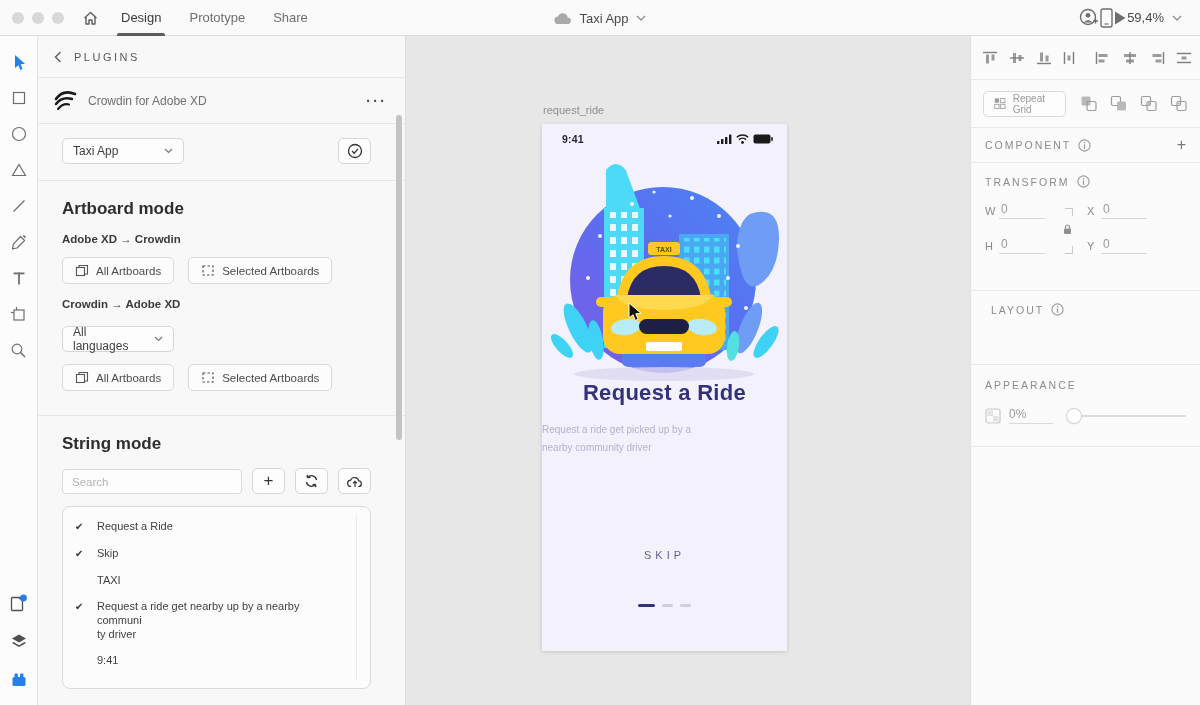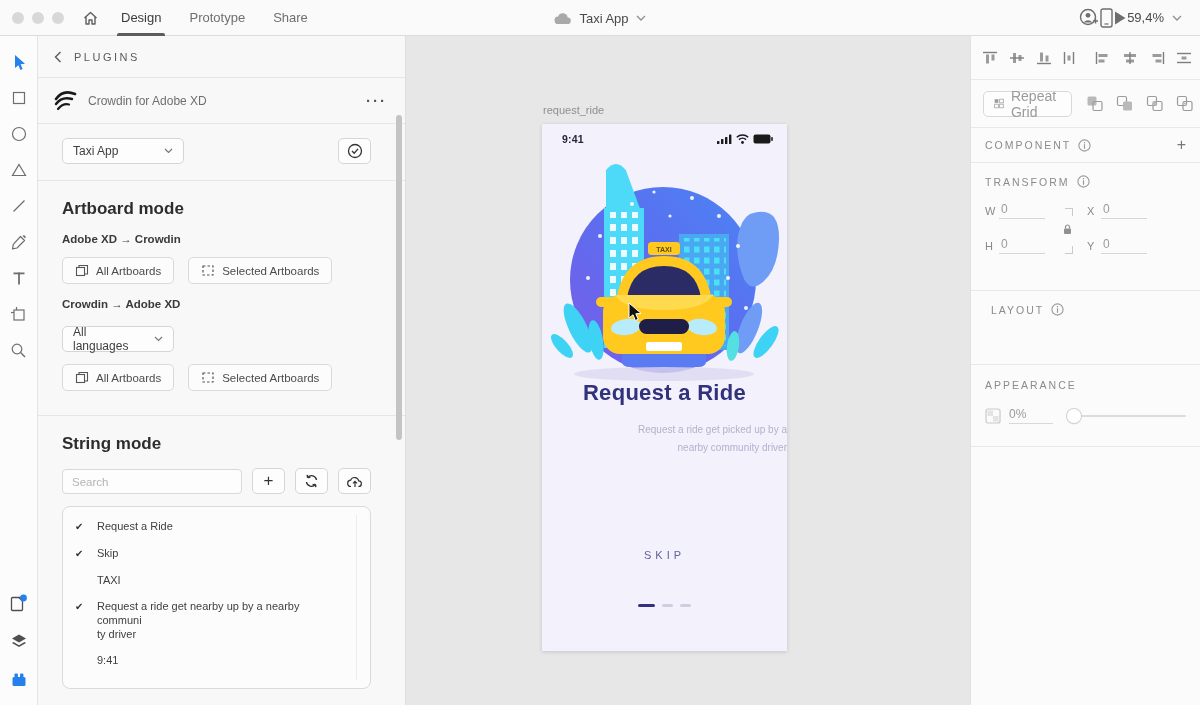--- a/index.html
+++ b/index.html
@@ -56,35 +56,35 @@
 
   
   .canvas{position:absolute;top:36px;left:407px;width:563px;height:669px;background:#e7e7e8}
   .artboard-label{position:absolute;top:68px;left:136px;font-size:11px;color:#8f8f8f}
   .artboard{position:absolute;top:88px;left:135px;width:245px;height:527px;background:#f3f1fb;box-shadow:0 1px 4px rgba(0,0,0,.15)}
   .status-bar{position:absolute;top:7px;left:0;right:0;height:16px;display:flex;align-items:center;padding:0 14px 0 20px}
   .status-time{font-size:10.5px;font-weight:bold;color:#26263a;letter-spacing:.2px}
   .status-icons{margin-left:auto;display:flex;align-items:center;gap:4px}
   .illus{position:absolute;top:32px;left:0}
   .ab-title{position:absolute;top:256px;left:0;right:0;text-align:center;font-size:22px;font-weight:bold;color:#32327c;letter-spacing:.3px}
-  .ab-sub{position:absolute;top:297px;left:0;right:0;text-align:right;font-size:10px;color:#b3b1cd;line-height:18px}
+  .ab-sub{position:absolute;top:297px;left:0;right:0;text-align:left;font-size:10px;color:#b3b1cd;line-height:18px}
   .ab-skip{position:absolute;top:425px;left:0;right:0;text-align:center;font-size:11px;letter-spacing:4px;color:#62639b}
   .ab-dots{position:absolute;top:480px;left:0;right:0;display:flex;justify-content:center;align-items:center;gap:7px}
   .ab-dots .d1{width:17px;height:3px;border-radius:2px;background:#32327c}
   .ab-dots .d2{width:11px;height:3px;border-radius:2px;background:#cfcde0}
   .cursor{position:absolute;top:178px;left:86px;z-index:5}
 
   
   .right-panel{position:absolute;top:36px;left:970px;width:230px;height:669px;background:#fbfbfb;border-left:1px solid #e2e2e2;z-index:10}
   .rp-row{border-bottom:1px solid #e8e8e8}
   .rp-align{height:44px;display:flex;align-items:center;padding:0 10px;position:relative}
   .rp-align .grp{display:flex;gap:9px;align-items:center}
   .rp-align .vdiv{width:1px;height:22px;background:#e3e3e3;margin:0 9px}
   .rp-grid{height:48px;display:flex;align-items:center;padding:0 12px;gap:12px}
-  .repeat-grid-btn{height:26px;border:1px solid #d9d9d9;border-radius:5px;background:#fdfdfd;display:inline-flex;align-items:center;gap:7px;padding:0 10px;font-size:14px;color:#9a9a9a}
+  .repeat-grid-btn{height:26px;border:1px solid #d9d9d9;border-radius:5px;background:#fdfdfd;display:inline-flex;align-items:center;gap:7px;padding:0 10px;font-size:10px;color:#9a9a9a}
   .bool-ops{display:flex;gap:12px;margin-left:2px}
   .rp-sec-hdr{font-size:10.5px;letter-spacing:2px;color:#8b8b8b;display:flex;align-items:center;gap:7px}
   .rp-component{height:35px;display:flex;align-items:center;padding:0 14px}
   .rp-component .plus{margin-left:auto;font-size:16px;color:#777}
   .rp-transform{height:128px;padding:12px 14px 0}
   .tf-grid{margin-top:14px;position:relative}
   .tf-row{display:flex;align-items:center;margin-bottom:18px}
   .tf-label{font-size:11px;color:#8a8a8a;width:14px}
   .tf-input{width:46px;border:none;border-bottom:1px solid #d6d6d6;background:transparent;font-size:12px;color:#9b9b9b;font-family:"Liberation Sans",sans-serif;padding:0 2px 2px;outline:none}
   .tf-gap{width:42px}

